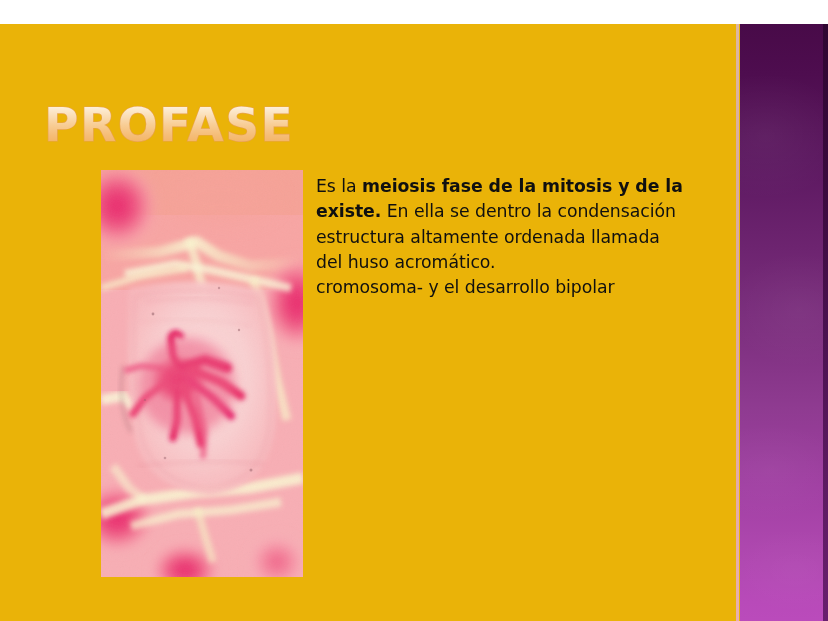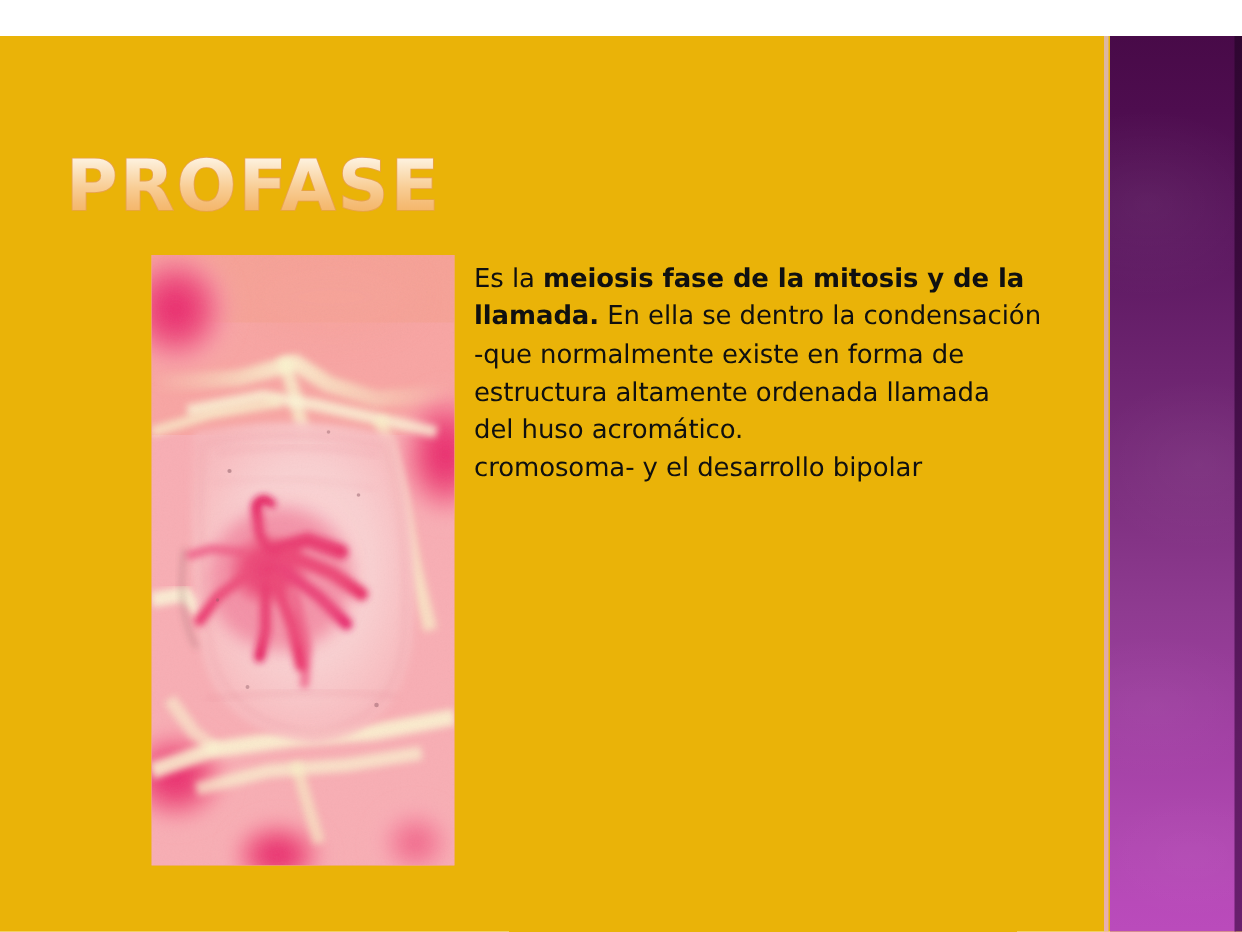--- a/index.html
+++ b/index.html
@@ -269,22 +269,21 @@
       <circle cx="150" cy="300" r="1.5" fill="#8a5560" opacity="0.45"></circle>
       <circle cx="44" cy="230" r="1.1" fill="#8a5560" opacity="0.4"></circle>
       <circle cx="118" cy="118" r="1.2" fill="#8a5560" opacity="0.4"></circle>
 
       <rect x="0" y="0" width="202" height="407" filter="url(#grainy)" opacity="0.5"></rect>
     </svg>
   </div>
 
   <div id="body-text">
     <div class="line"><span>Es la </span><span class="b">meiosis fase de la mitosis y de la</span></div>
-    <div class="line"><span class="b">llamada.</span><span> En ella se dentro la condensación</span></div>
-    <div class="line"><span>-que normalmente existe en forma de</span></div>
+    <div class="line"><span class="b">existe.</span><span> En ella se dentro la condensación</span></div>
     <div class="line"><span>estructura altamente ordenada llamada</span></div>
     <div class="line"><span>del huso acromático.</span></div>
     <div class="line"><span>cromosoma- y el desarrollo bipolar</span></div>
   </div>
 
   <div id="sidebar-band">
     <div id="sidebar-edge-left"></div>
     <div id="sidebar-gradient"></div>
     <div id="sidebar-edge-right"></div>
   </div>

